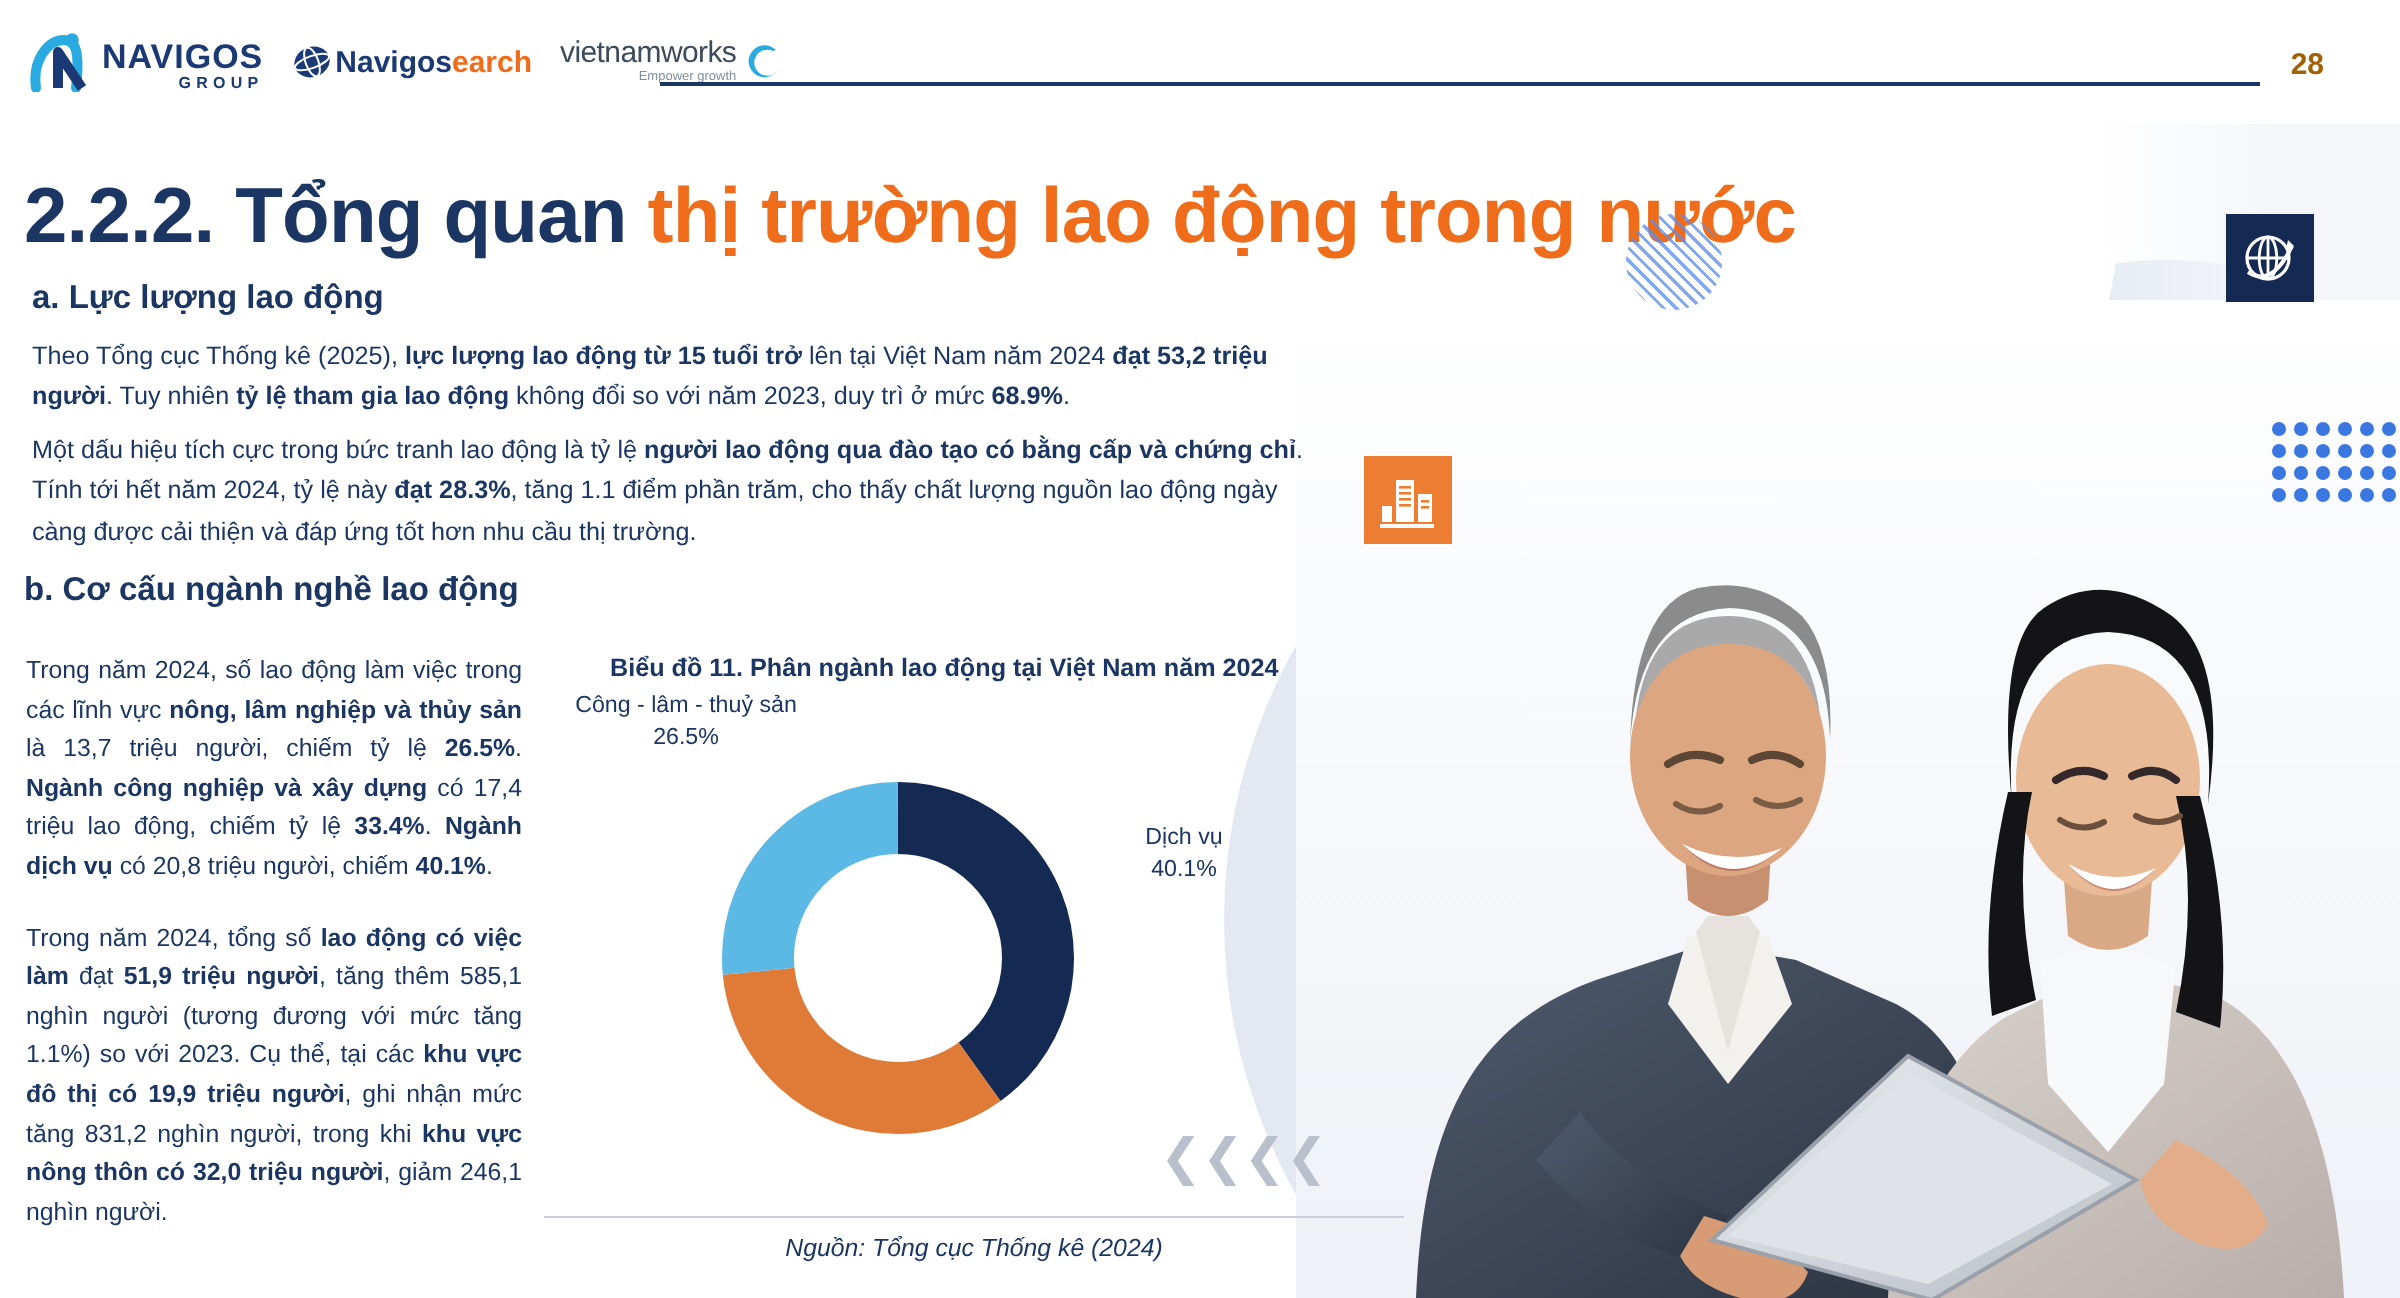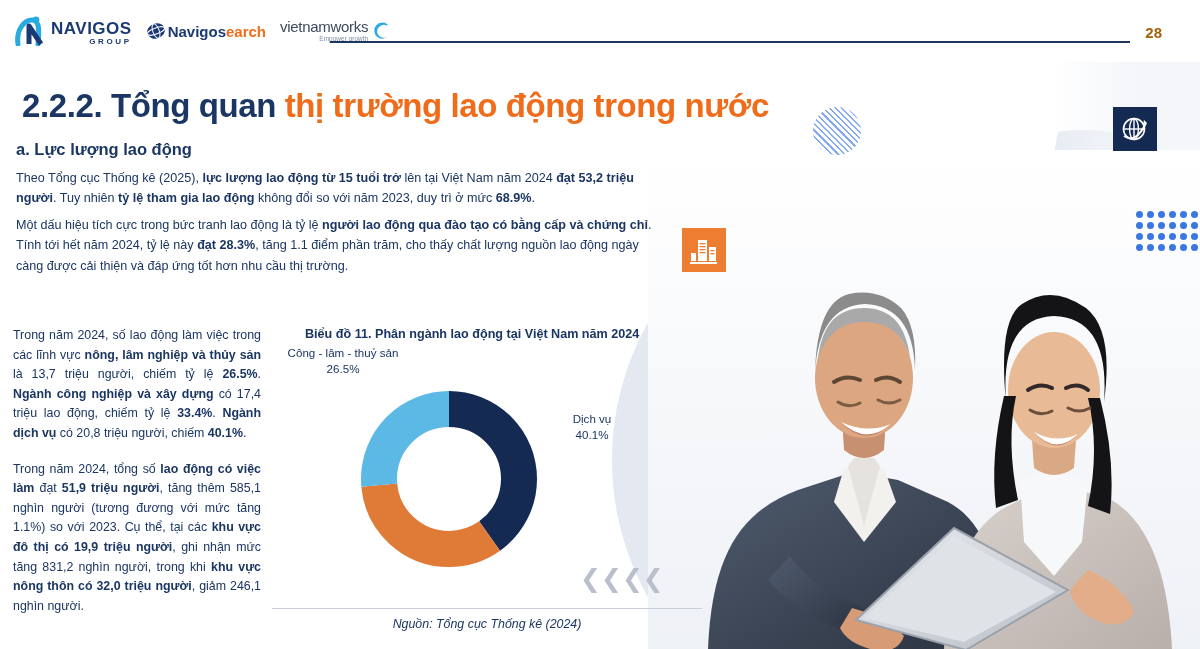--- a/index.html
+++ b/index.html
@@ -84,22 +84,22 @@
     position: absolute; left: 330px; right: 70px; top: 41px;
     height: 2px; background: #1b3663;
   }
   .page-number {
     position: absolute; right: 38px; top: 24px;
     font-size: 15px; font-weight: bold; color: #a16207;
   }
 
   
   .main-title {
-    position: absolute; left: 22px; top: 88px;
-    font-size: 33px; font-weight: bold; letter-spacing: -.4px;
+    position: absolute; left: 12px; top: 88px;
+    font-size: 39px; font-weight: bold; letter-spacing: -.4px;
     line-height: 1.1;
   }
   .main-title .navy { color: #1b3663; }
   .main-title .orange { color: #ef6c1a; }
 
   
   .sec-a-head {
     position: absolute; left: 16px; top: 140px;
     font-size: 16.5px; font-weight: bold; color: #1b3663;
   }
@@ -320,20 +320,21 @@
 
   <div class="para sec-a-p1">
     <span>Theo Tổng cục Thống kê (2025), </span><b>lực lượng lao động từ 15 tuổi trở</b><span> lên tại Việt Nam năm 2024 </span><b>đạt 53,2 triệu người</b><span>.</span>
     <span>Tuy nhiên </span><b>tỷ lệ tham gia lao động</b><span> không đổi so với năm 2023, duy trì ở mức </span><b>68.9%</b><span>.</span>
   </div>
 
   <div class="para sec-a-p2">
     <span>Một dấu hiệu tích cực trong bức tranh lao động là tỷ lệ </span><b>người lao động qua đào tạo có bằng cấp và chứng chỉ</b><span>. Tính tới hết năm 2024, tỷ lệ này </span><b>đạt 28.3%</b><span>, tăng 1.1 điểm phần trăm, cho thấy chất lượng nguồn lao động ngày càng được cải thiện và đáp ứng tốt hơn nhu cầu thị trường.</span>
   </div>
 
+  <div class="sec-b-head">b. Cơ cấu ngành nghề lao động</div>
 
   <div class="sec-b-col">
     <p><span>Trong năm 2024, số lao động làm việc trong các lĩnh vực </span><b>nông, lâm nghiệp và thủy sản</b><span> là 13,7 triệu người, chiếm tỷ lệ </span><b>26.5%</b><span>. </span><b>Ngành công nghiệp và xây dựng</b><span> có 17,4 triệu lao động, chiếm tỷ lệ </span><b>33.4%</b><span>. </span><b>Ngành dịch vụ</b><span> có 20,8 triệu người, chiếm </span><b>40.1%</b><span>.</span></p>
 
     <p><span>Trong năm 2024, tổng số </span><b>lao động có việc làm</b><span> đạt </span><b>51,9 triệu người</b><span>, tăng thêm 585,1 nghìn người (tương đương với mức tăng 1.1%) so với 2023. Cụ thể, tại các </span><b>khu vực đô thị có 19,9 triệu người</b><span>, ghi nhận mức tăng 831,2 nghìn người, trong khi </span><b>khu vực nông thôn có 32,0 triệu người</b><span>, giảm 246,1 nghìn người.</span></p>
   </div>
 
   <div class="chart-title">Biểu đồ 11. Phân ngành lao động tại Việt Nam năm 2024</div>
 
   <div class="donut-wrap">

